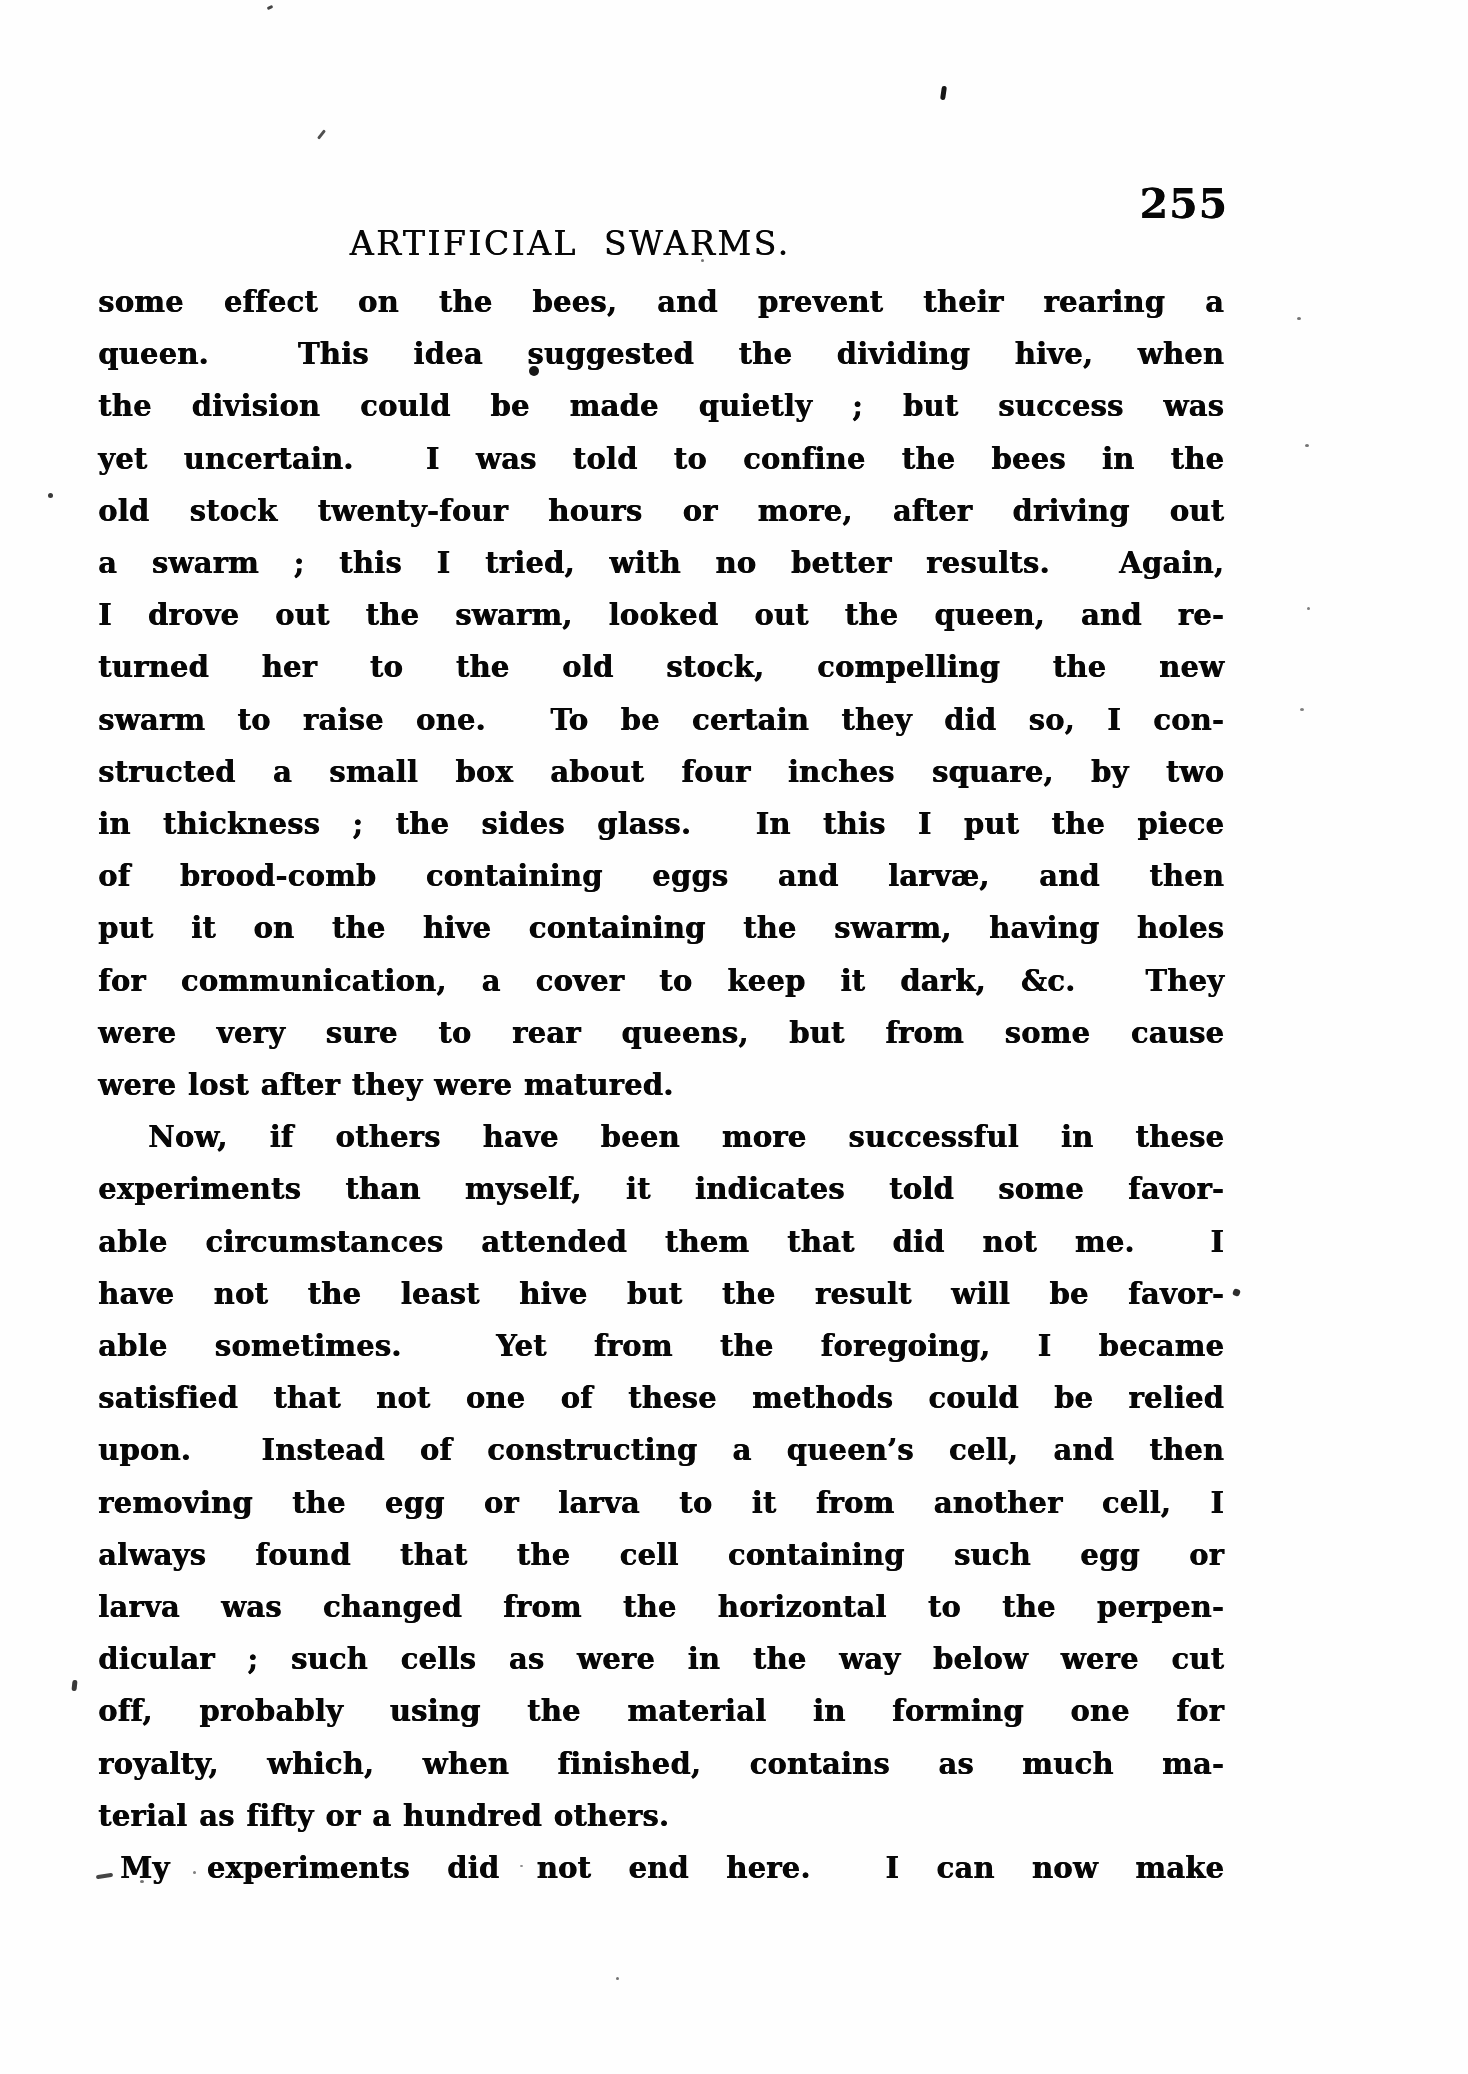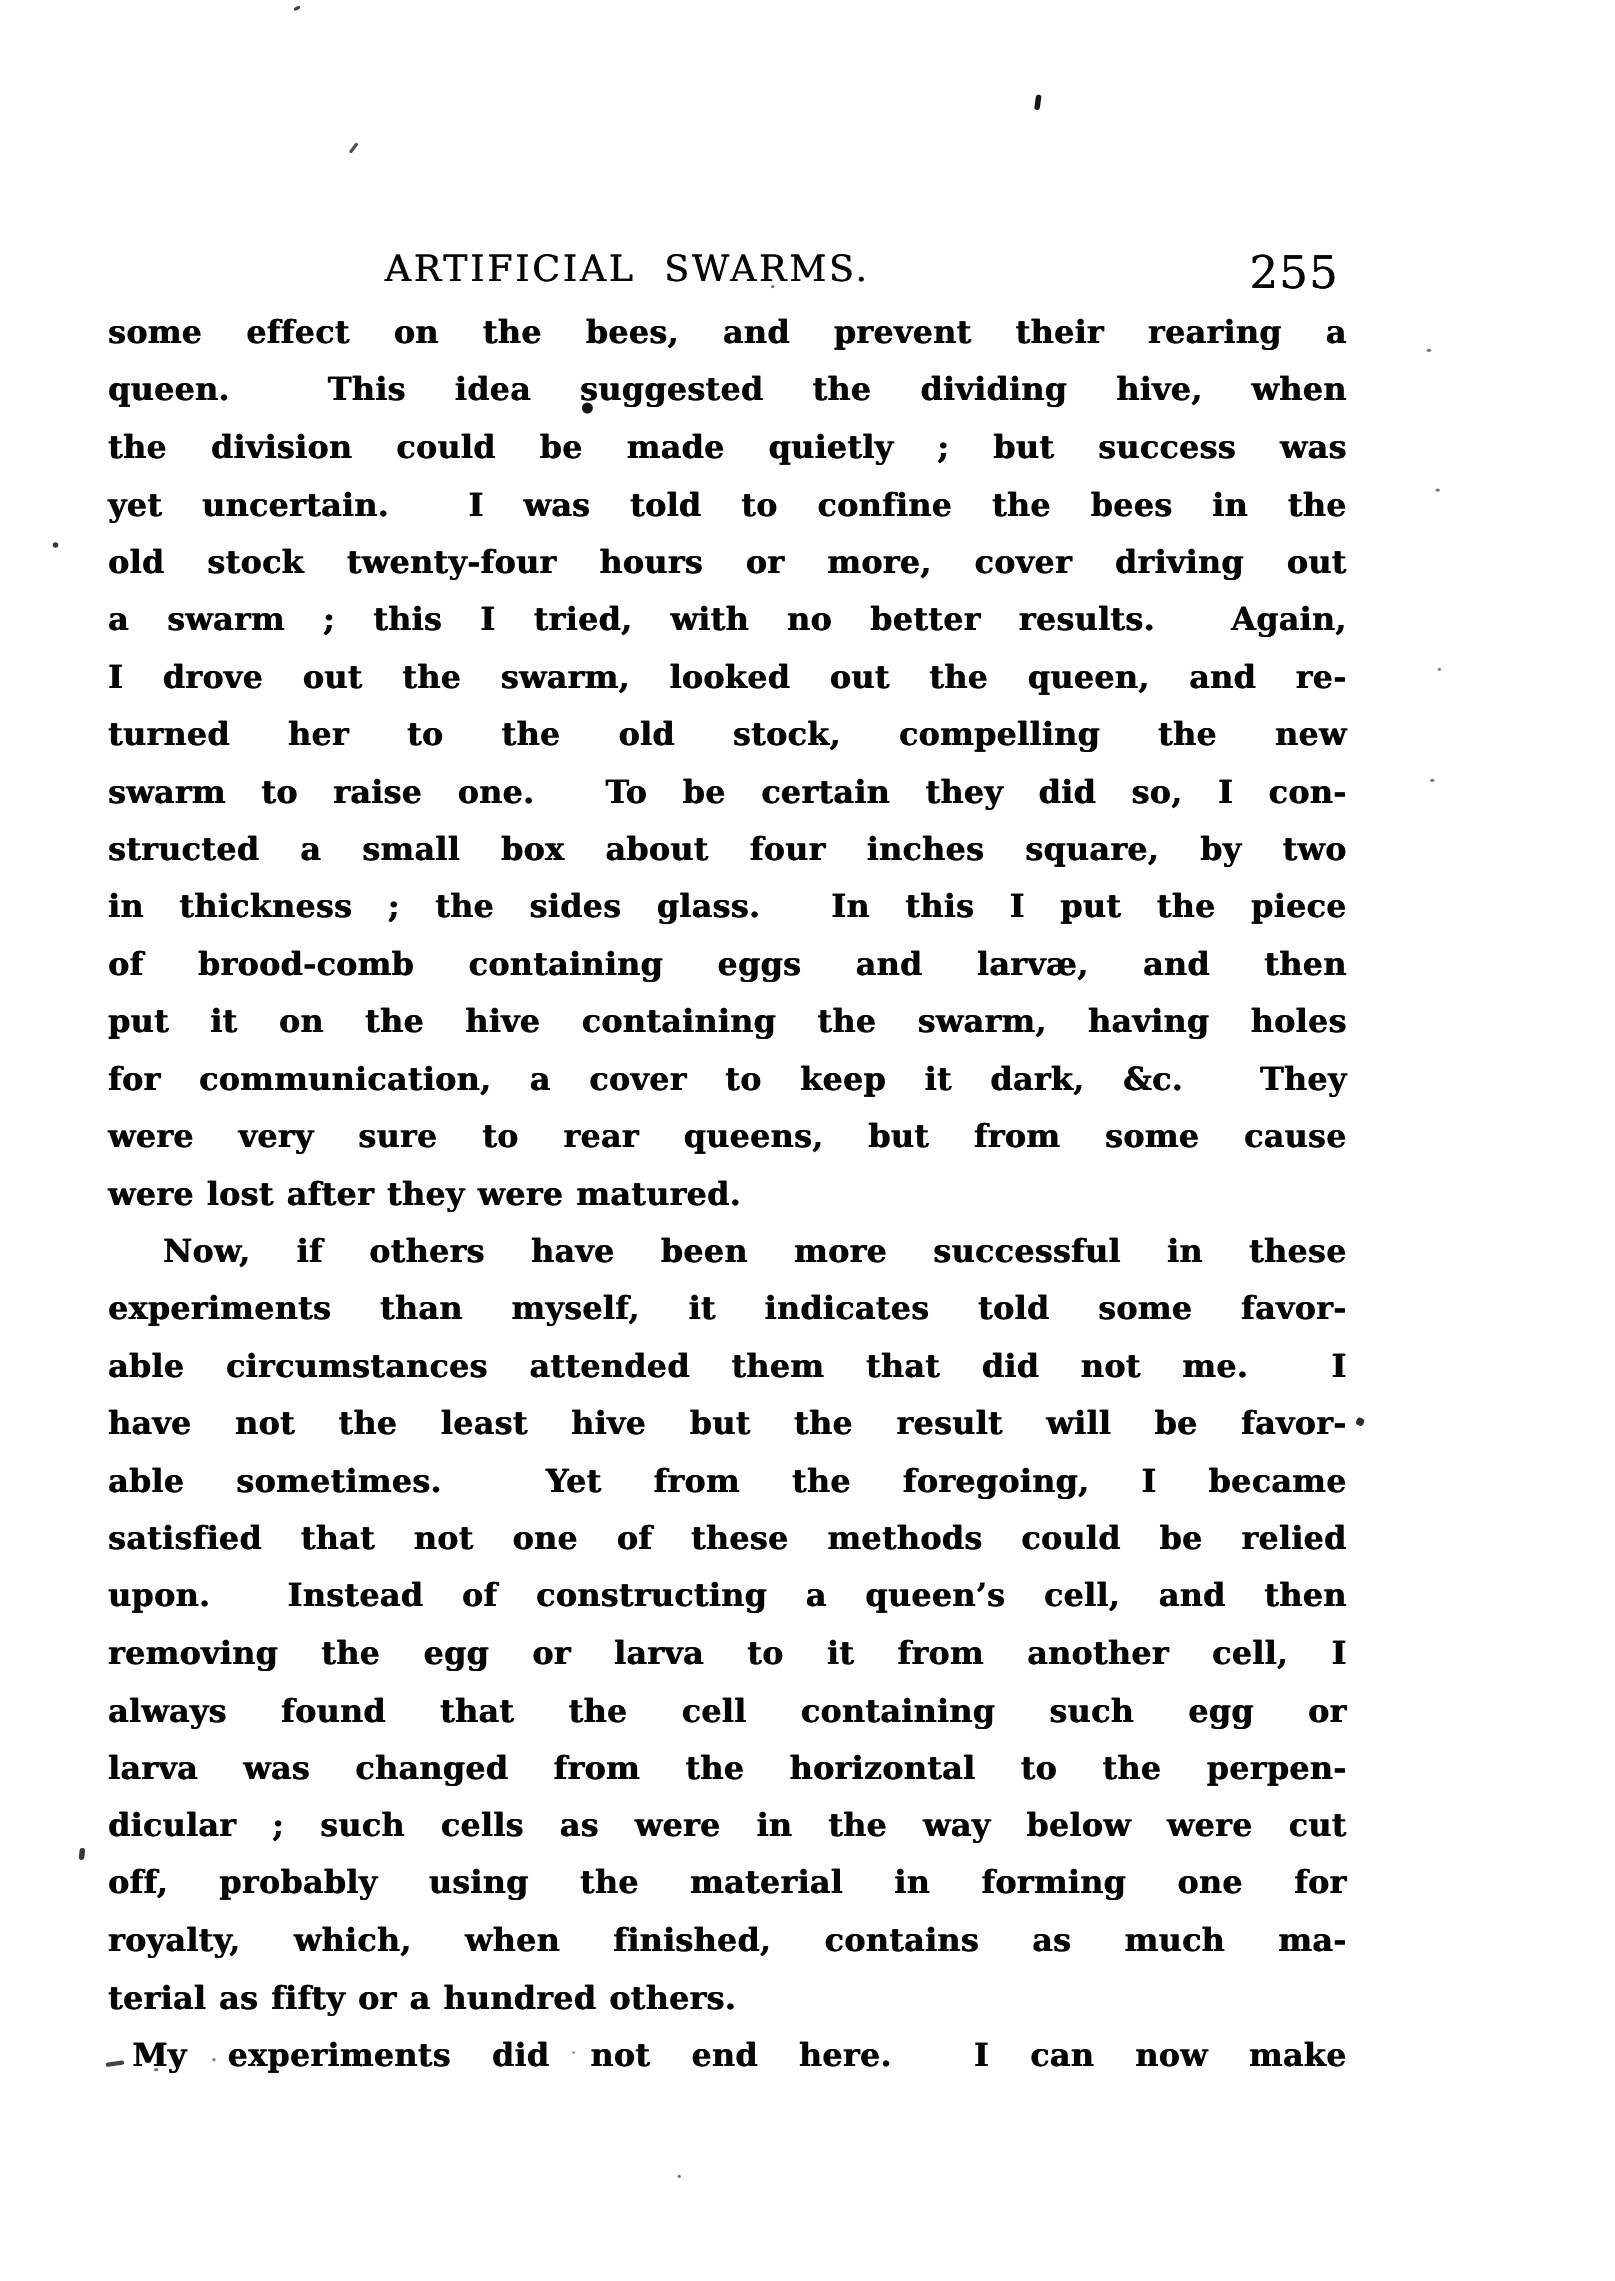--- a/index.html
+++ b/index.html
@@ -26,26 +26,25 @@
     transform: translateX(-50%);
     font-size: 33px;
     letter-spacing: 2.5px;
     white-space: nowrap;
     text-shadow: 0.6px 0 0 currentColor;
     margin-top: 38px;
   }
   .page-number {
     position: absolute;
     top: 180px;
-    right: 251px;
+    right: 240px;
     font-size: 41px;
-    font-weight: normal;
+    font-weight: bold;
     letter-spacing: 1px;
     text-shadow: 0.4px 0 0 currentColor;
-    margin-top: 44px;
   }
   .text-block {
     position: absolute;
     left: 98px;
     top: 276px;
     width: 1126px;
     font-size: 29px;
     line-height: 52.2px;
     letter-spacing: 0.2px;
     word-spacing: 1.5px;
@@ -72,21 +71,21 @@
   <div class="running-head-title">ARTIFICIAL&nbsp; SWARMS.</div>
 
   <div class="page-number">255</div>
 
   <div class="text-block">
       <div>
         <div class="line">some effect on the bees, and prevent their rearing a</div>
         <div class="line">queen.&nbsp; This idea suggested the dividing hive, when</div>
         <div class="line">the division could be made quietly ; but success was</div>
         <div class="line">yet uncertain.&nbsp; I was told to confine the bees in the</div>
-        <div class="line">old stock twenty-four hours or more, cover driving out</div>
+        <div class="line">old stock twenty-four hours or more, after driving out</div>
         <div class="line">a swarm ; this I tried, with no better results.&nbsp; Again,</div>
         <div class="line">I drove out the swarm, looked out the queen, and re-</div>
         <div class="line">turned her to the old stock, compelling the new</div>
         <div class="line">swarm to raise one.&nbsp; To be certain they did so, I con-</div>
         <div class="line">structed a small box about four inches square, by two</div>
         <div class="line">in thickness ; the sides glass.&nbsp; In this I put the piece</div>
         <div class="line">of brood-comb containing eggs and larvæ, and then</div>
         <div class="line">put it on the hive containing the swarm, having holes</div>
         <div class="line">for communication, a cover to keep it dark, &amp;c.&nbsp; They</div>
         <div class="line">were very sure to rear queens, but from some cause</div>

